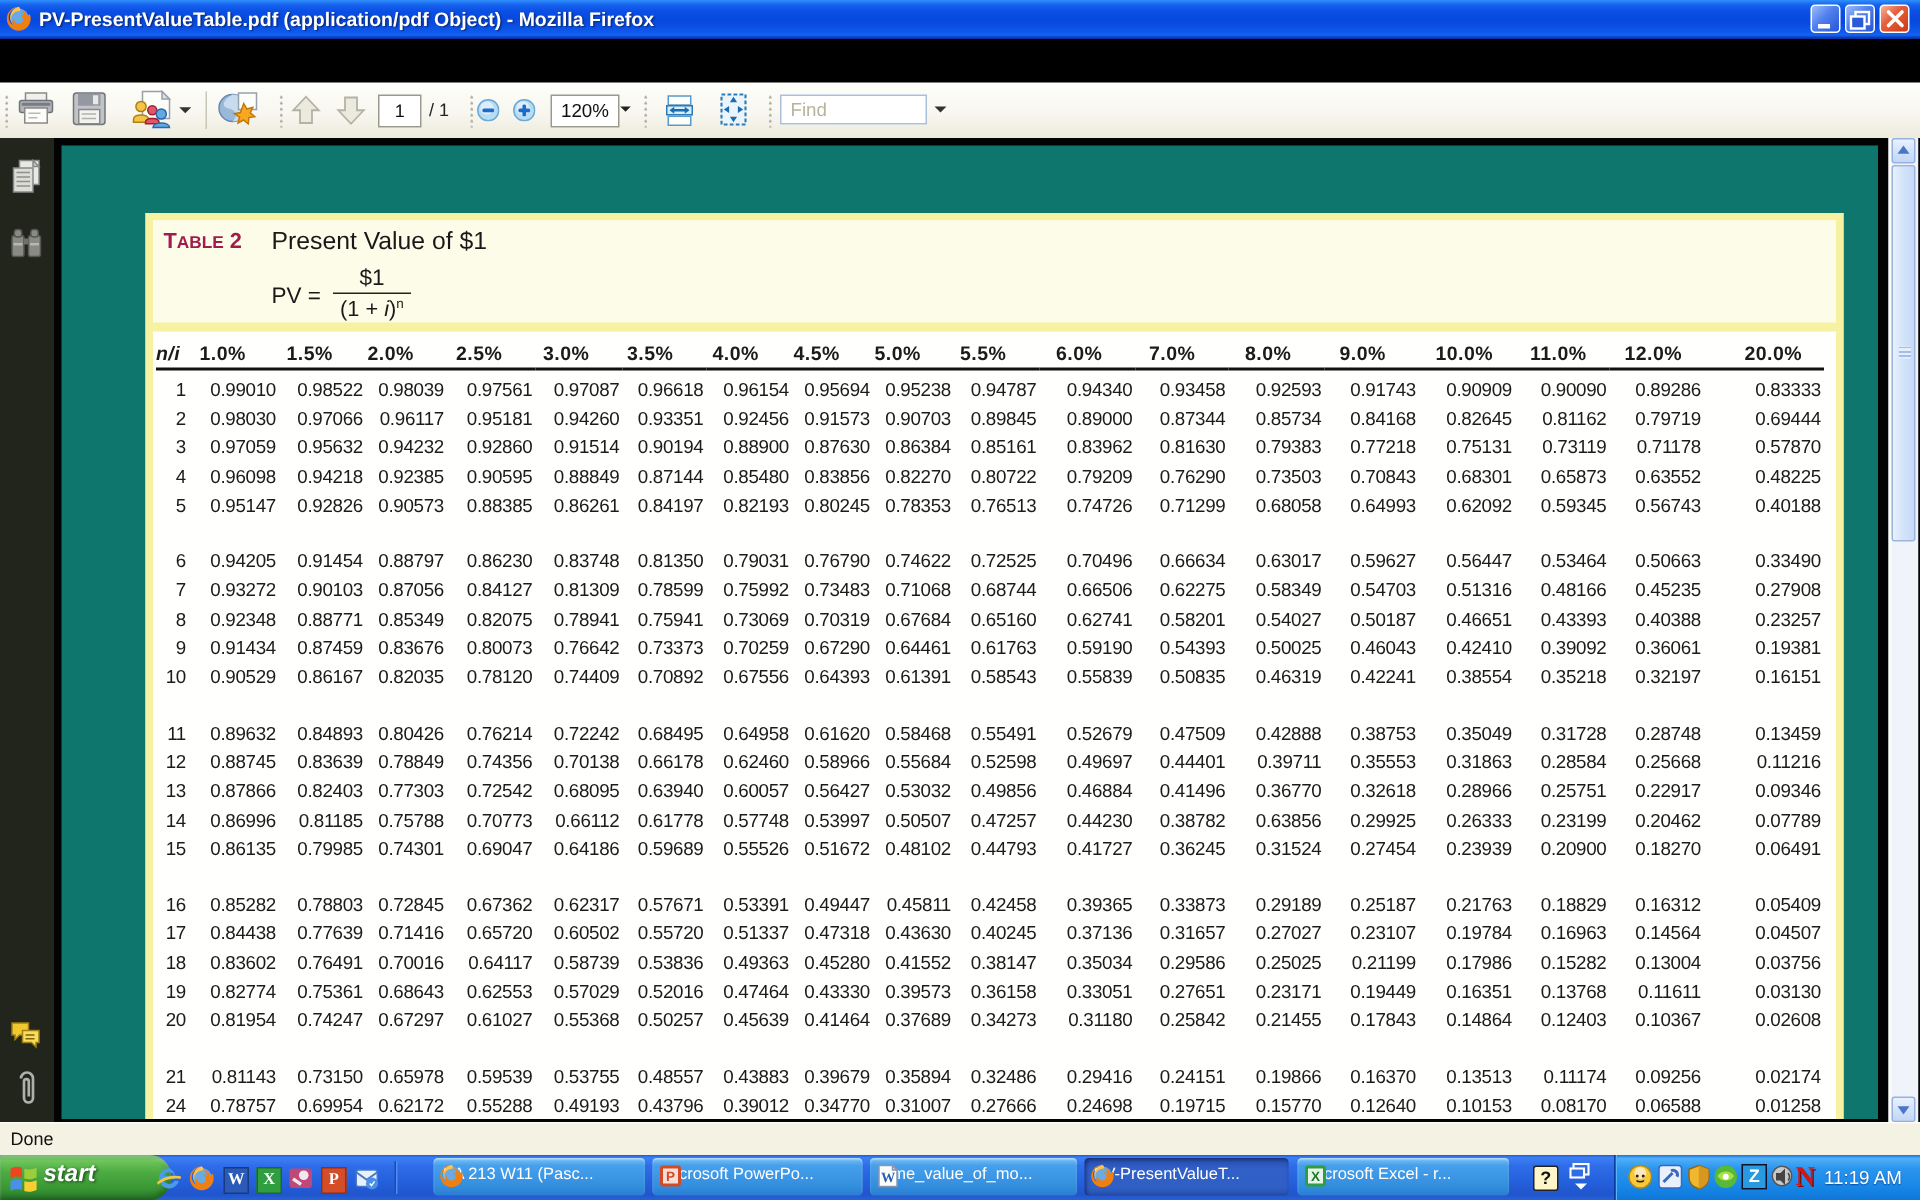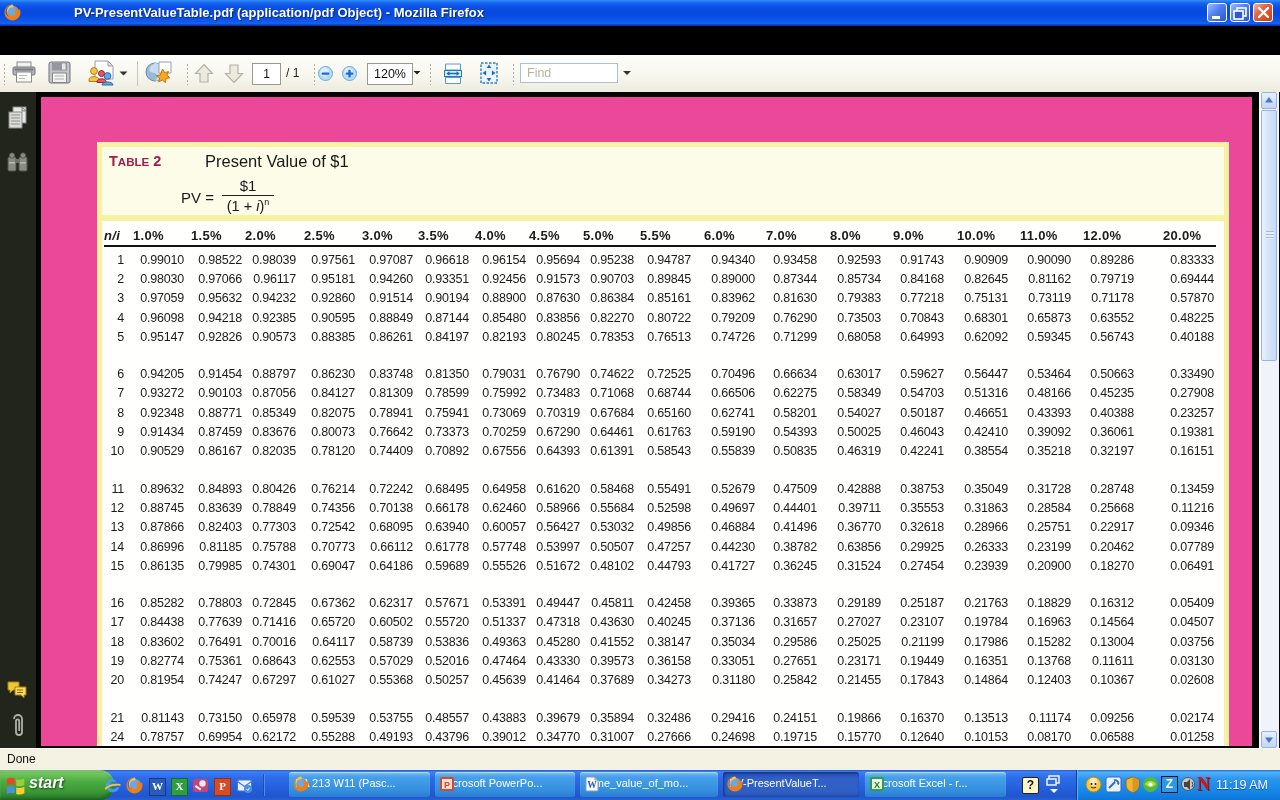--- a/index.html
+++ b/index.html
@@ -3,21 +3,21 @@
 <style>
 html,body{margin:0;padding:0;width:1280px;height:800px;overflow:hidden;
  font-family:"Liberation Sans",sans-serif;}
 #screen{position:absolute;left:0;top:0;width:1280px;height:800px;background:#000;}
 .abs{position:absolute;}
 
 #titlebar{left:0;top:0;width:1280px;height:26px;
  background:linear-gradient(#2f8ffb 0%,#1763ee 12%,#0a4ee4 30%,#0748de 55%,#0f59ec 82%,#1465f2 90%,#0b3dbd 96%,#07309e 100%);}
 #fficon{left:4px;top:4px;width:17px;height:17px;}
 #wtitle{left:26px;top:5px;color:#fff;font-size:13px;letter-spacing:-0.3px;font-weight:bold;
- text-shadow:1px 1px 1px #0a2a7a;letter-spacing:0px;margin-left:48px;}
+ text-shadow:1px 1px 1px #0a2a7a;letter-spacing:0px;}
 .winbtn{top:3px;width:20px;height:19px;border-radius:3px;border:1px solid #fff;box-sizing:border-box;}
 #btnmin,#btnmax{background:linear-gradient(135deg,#9cbcfa 0%,#5080ee 45%,#2656d4 100%);}
 #btnclose{background:linear-gradient(135deg,#f6b49c 0%,#e6603e 40%,#cc3c16 100%);}
 #btnmin{left:1207px;}#btnmax{left:1230px;}#btnclose{left:1253px;}
 .winbtn svg{position:absolute;left:0;top:0;}
 
 #urlrow{left:0;top:26px;width:1280px;height:29px;background:#f6f3e4;border-top:1px solid #fdfcf4;}
 #urlbox{left:3px;top:3px;width:1272px;height:22px;background:#fffefa;border:1px solid #a8a894;box-sizing:border-box;}
 #pageico{left:6px;top:3px;width:15px;height:16px;}
 #urlsep{left:27px;top:1px;width:1px;height:21px;background:#d6d4c4;}
@@ -34,36 +34,36 @@
 #pslash{left:286px;top:11px;font-size:12px;color:#222;}
 #zoombox{left:367px;top:8px;width:44px;height:20px;background:#fff;border:1px solid #9a9a8c;
  font-size:12.5px;text-align:center;line-height:21px;color:#111;}
 #zoomdrop{left:410px;top:8px;width:16px;height:23px;}
 #findbox{left:520px;top:8px;width:98px;height:20px;background:#fff;border:1px solid #a8c0d8;
  font-size:12.5px;color:#b8b49c;line-height:19px;padding-left:6px;box-sizing:border-box;}
 #finddrop{left:620px;top:11px;}
 
 #pdfarea{left:0;top:92px;width:1280px;height:656px;background:#030303;}
 #sidebar{left:0;top:0;width:36px;height:656px;background:#22251b;}
-#page{left:41px;top:5px;width:1211px;height:649px;background:#ec4899;overflow:hidden;}
+#page{left:41px;top:5px;width:1211px;height:649px;background:#0f766e;overflow:hidden;}
 
 #sbar{left:1259px;top:0px;width:18px;height:656px;background:#f0f4fa;border-left:2px solid #fbfbf8;}
 #blackedge{left:18px;top:0px;width:3px;height:656px;background:#060606;}
 .sbtn{left:0px;width:16px;height:17px;background:linear-gradient(#e8f1fd,#c2d6f8);
  border:1px solid #96b2e0;border-radius:2px;box-sizing:border-box;color:#3a68c0;}
 #sthumb{left:0px;top:18px;width:16px;height:251px;border:1px solid #9cb4dc;border-radius:2px;
  background:linear-gradient(90deg,#e8f1fd,#d4e4fa 45%,#c6daf8);box-sizing:border-box;}
 #sgrip{left:4px;top:120px;width:8px;height:8px;
  background:repeating-linear-gradient(#a4bce8 0px,#a4bce8 1px,#e4eefc 1px,#e4eefc 3px);}
 
 #ybox{left:56px;top:45px;width:1132px;height:640px;border:5px solid #f7f2a2;background:#fffffd;box-sizing:border-box;}
 #ytitle{left:0px;top:0px;width:1122px;height:68px;background:#fdfce9;border-bottom:6px solid #f7f2a2;}
 #t2{left:7px;top:6px;color:#a01c4c;font-weight:bold;font-size:14.5px;}
 #t2 .sc{font-size:11.5px;}
-#ptitle{left:79px;top:5px;color:#191919;font-size:16.5px;margin-left:24px;}
+#ptitle{left:79px;top:5px;color:#191919;font-size:16.5px;}
 #pv{left:79px;top:42px;color:#191919;font-size:15px;}
 #frac{left:120px;top:30px;width:52px;text-align:center;color:#191919;}
 #fracnum{font-size:15px;}
 #fracbar{margin-top:1px;border-top:1.6px solid #222;}
 #fracden{font-size:14.5px;margin-top:1px;}
 
 .pv{position:absolute;left:63px;top:128px;border-collapse:collapse;table-layout:fixed;width:1112px;
  font-size:12.5px;color:#1b1b1b;letter-spacing:-0.2px;}
 .pv td,.pv th{padding:0;margin:0;white-space:nowrap;overflow:visible;}
 .pv tr{height:19.3px;}

